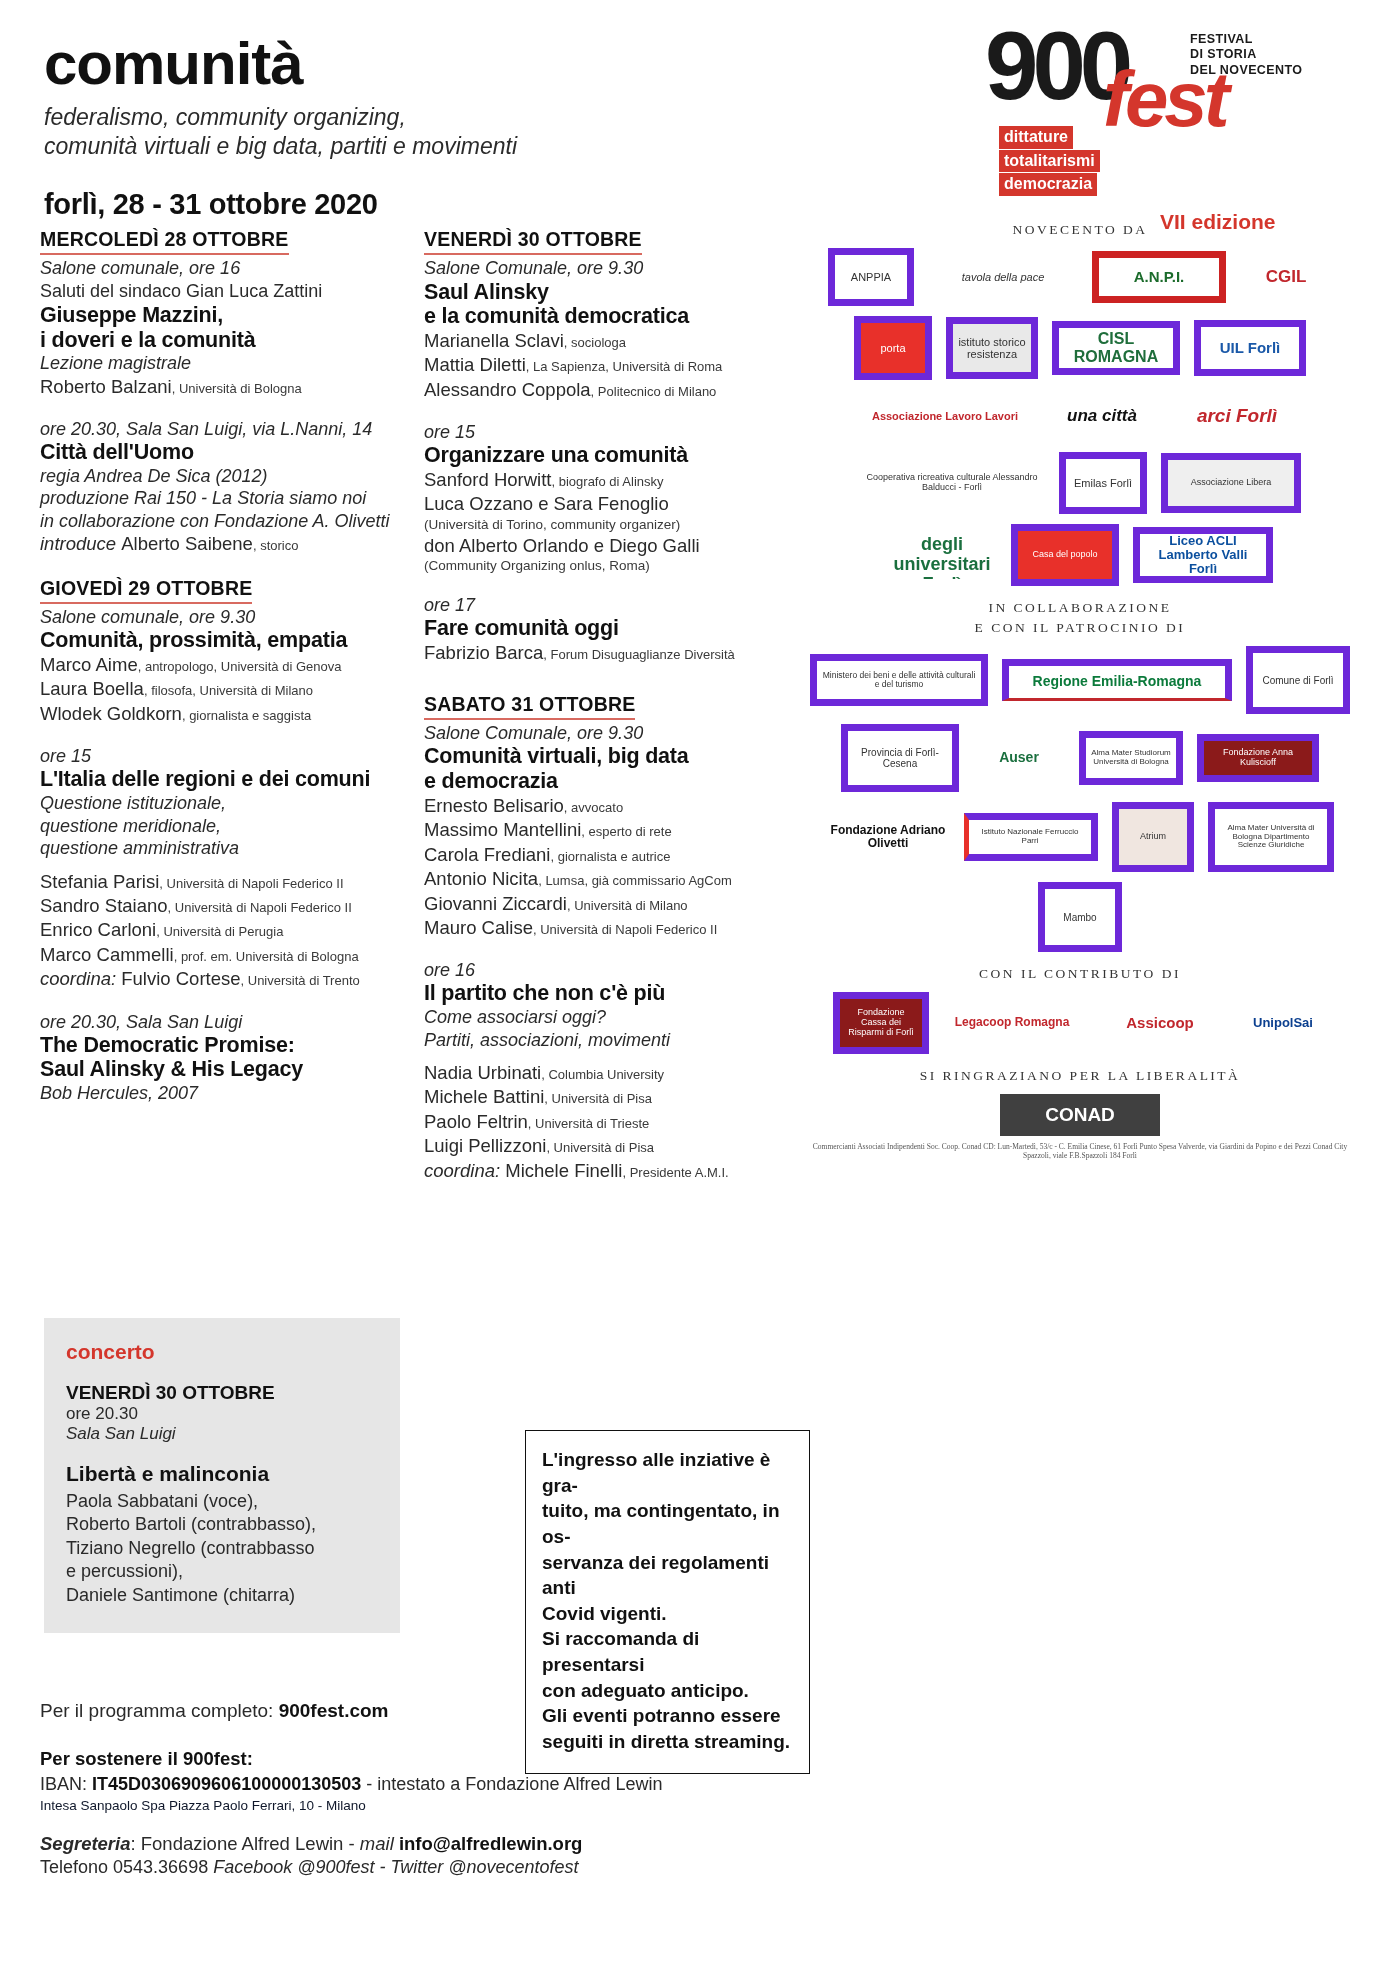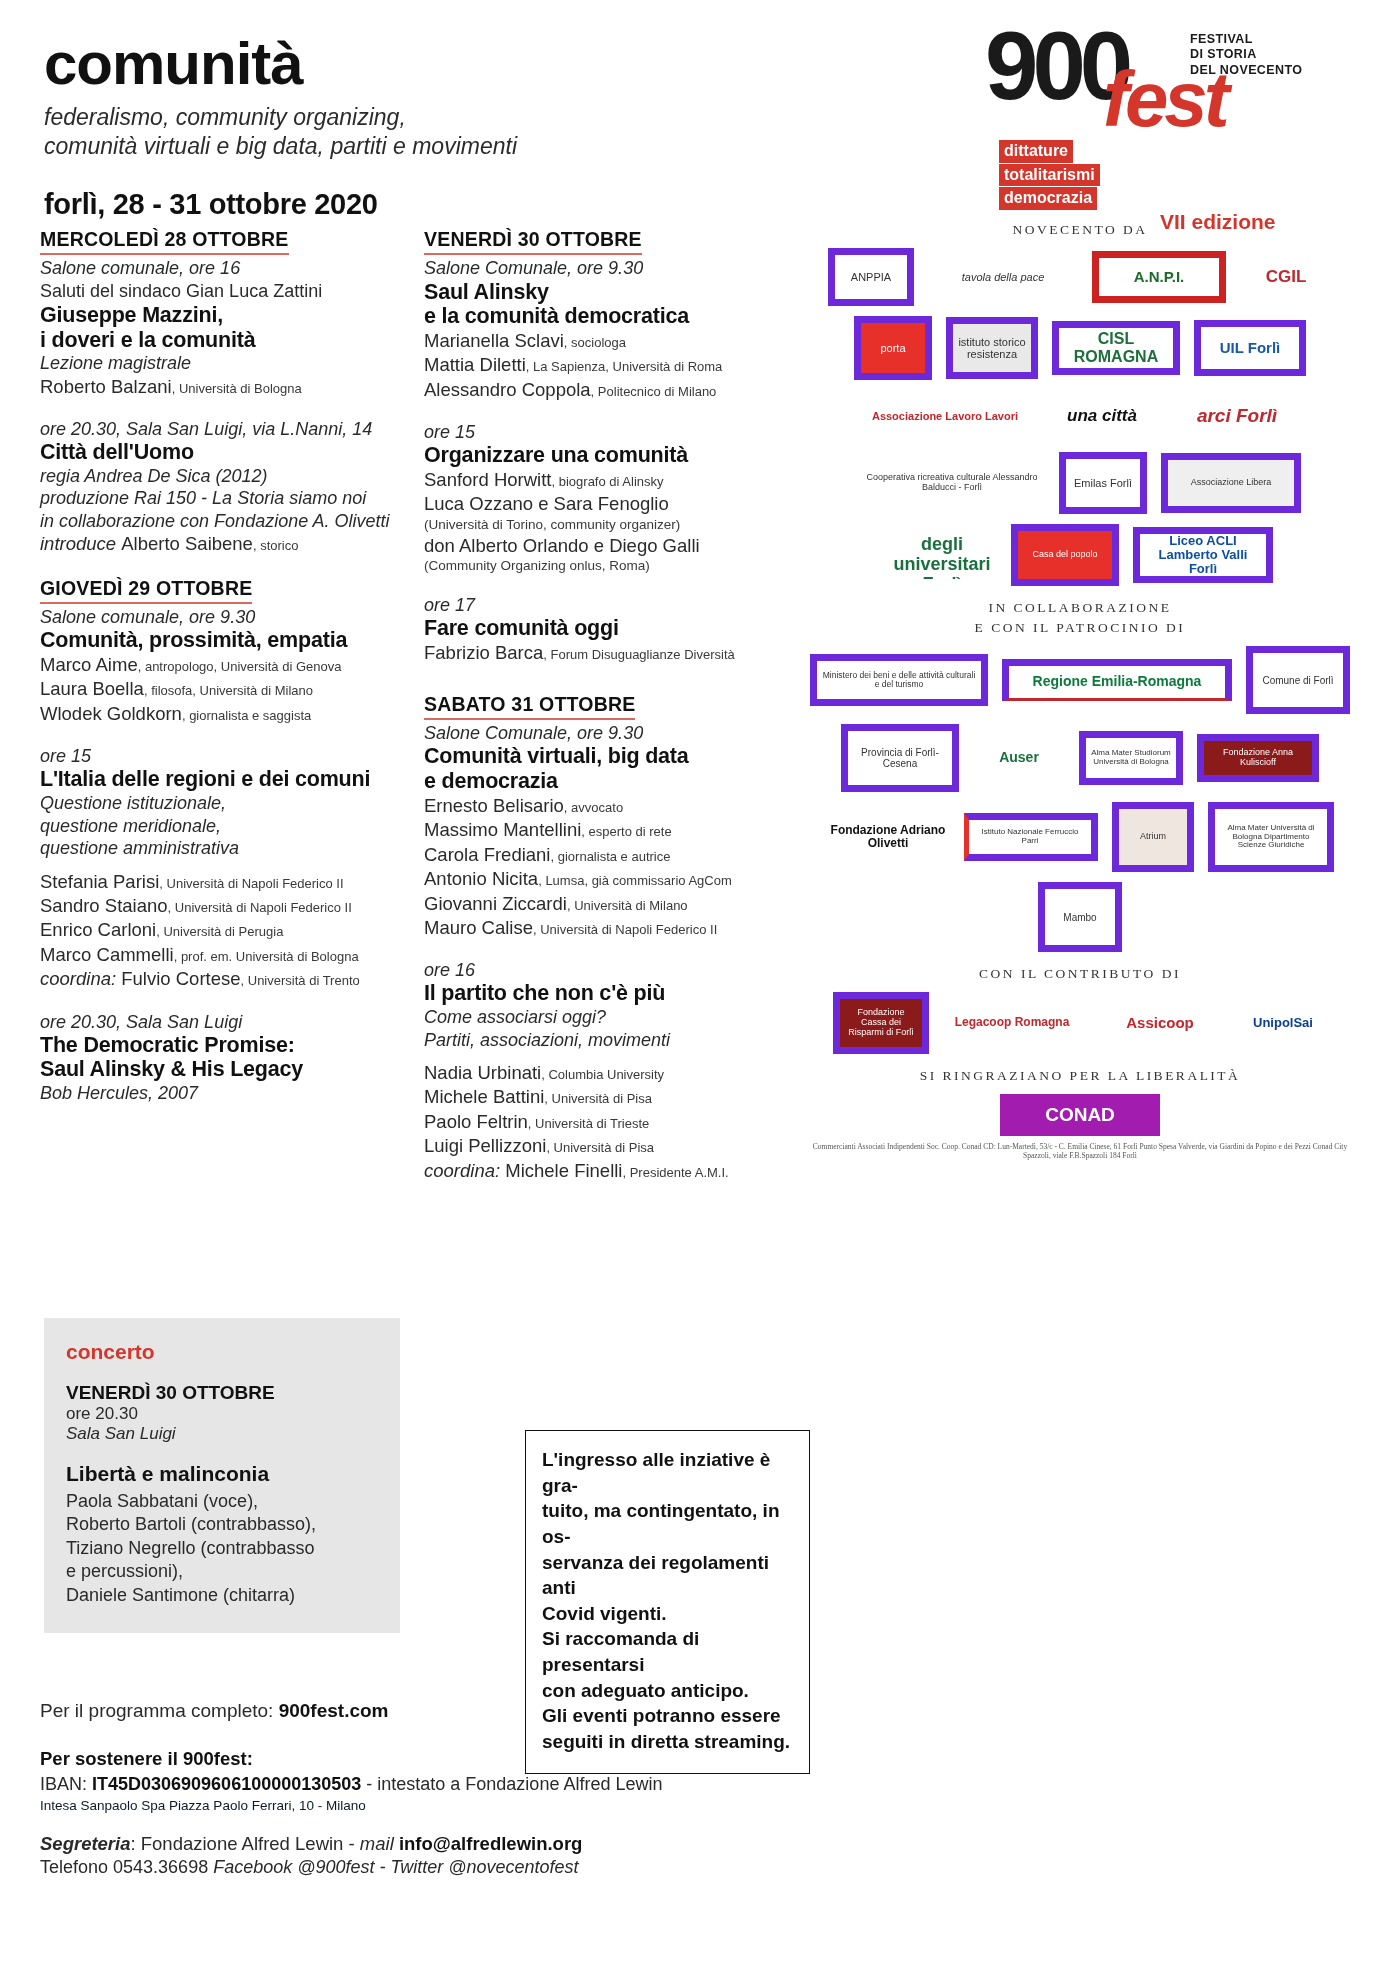--- a/index.html
+++ b/index.html
@@ -42,21 +42,21 @@
   .logo-fest {
     position:absolute; left:118px; top:32px;
     font-size:78px; font-weight:bold; color:#d4362c;
     font-style:italic; letter-spacing:-4px; line-height:1;
   }
   .logo-fest-title {
     position:absolute; left:205px; top:4px;
     font-size:12.5px; font-weight:bold; color:#1a1a1a;
     line-height:1.22; letter-spacing:0.4px;
   }
-  .logo-tags { position:absolute; left:14px; top:112px; }
+  .logo-tags { position:absolute; left:14px; top:98px; }
   .logo-tag {
     display:block; background:#d4362c; color:#fff;
     font-size:16px; font-weight:bold; line-height:1.22;
     padding:1px 5px 2px 5px; width:max-content; margin-bottom:1px;
   }
   .logo-edition {
     position:absolute; left:175px; top:182px;
     font-size:21px; font-weight:bold; color:#d4362c;
   }
 
@@ -144,21 +144,21 @@
   }
   .sp.anpi  { border-color:#c22; color:#1b6b2b; font-weight:bold; font-size:15px; background:#fff; }
   .sp.cgil  { color:#c1272d; font-weight:bold; font-size:17px; }
   .sp.cisl  { color:#1f6e3b; font-weight:bold; font-size:16px; }
   .sp.uil   { color:#1a58a8; font-weight:bold; font-size:15px; }
   .sp.arci  { color:#c1272d; font-weight:bold; font-size:19px; font-style:italic; }
   .sp.citta { color:#111; font-weight:bold; font-size:17px; font-style:italic; border:none; }
   .sp.udu   { color:#1a6f3e; font-weight:bold; font-size:18px; }
   .sp.lamb  { color:#0b4f9e; font-weight:bold; font-size:13px; }
   .sp.regione { color:#0b7a3b; font-weight:bold; font-size:14px; }
-  .sp.conad { background:#a21caf; color:#fff; font-weight:bold; font-size:19px; border:none; }
+  .sp.conad { background:#404040; color:#fff; font-weight:bold; font-size:19px; border:none; }
   .sp.unipol { color:#0b3f8f; font-weight:bold; font-size:13px; }
   .sp.legac { color:#c1272d; font-weight:bold; font-size:12px; }
   .sp.olivetti { color:#111; font-weight:bold; font-size:12px; }
   .sp-block { margin-bottom:14px; }
   .sp-disclaimer {
     text-align:center; font-size:7.5px; color:#555; line-height:1.25;
     margin-top:6px; font-family:"Liberation Serif", serif;
   }
 </style>
 </head>

